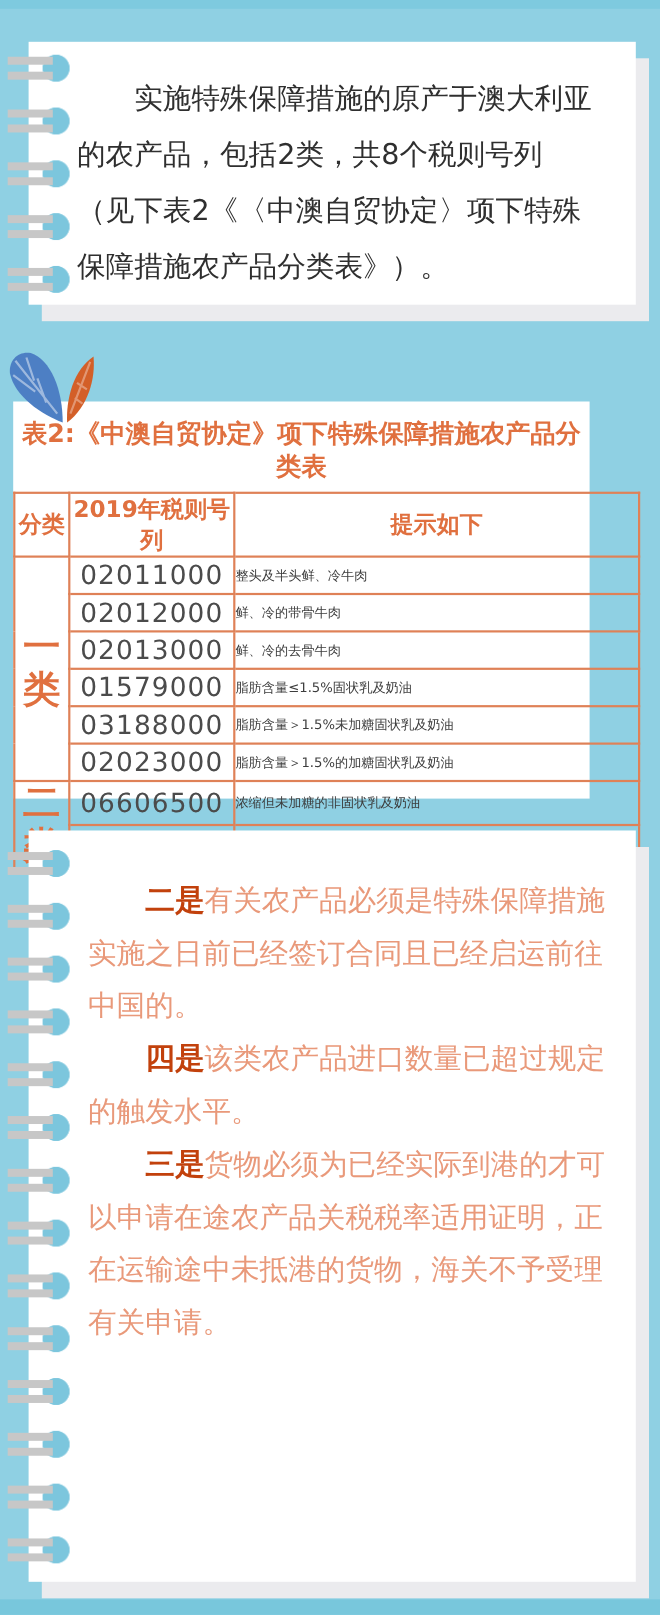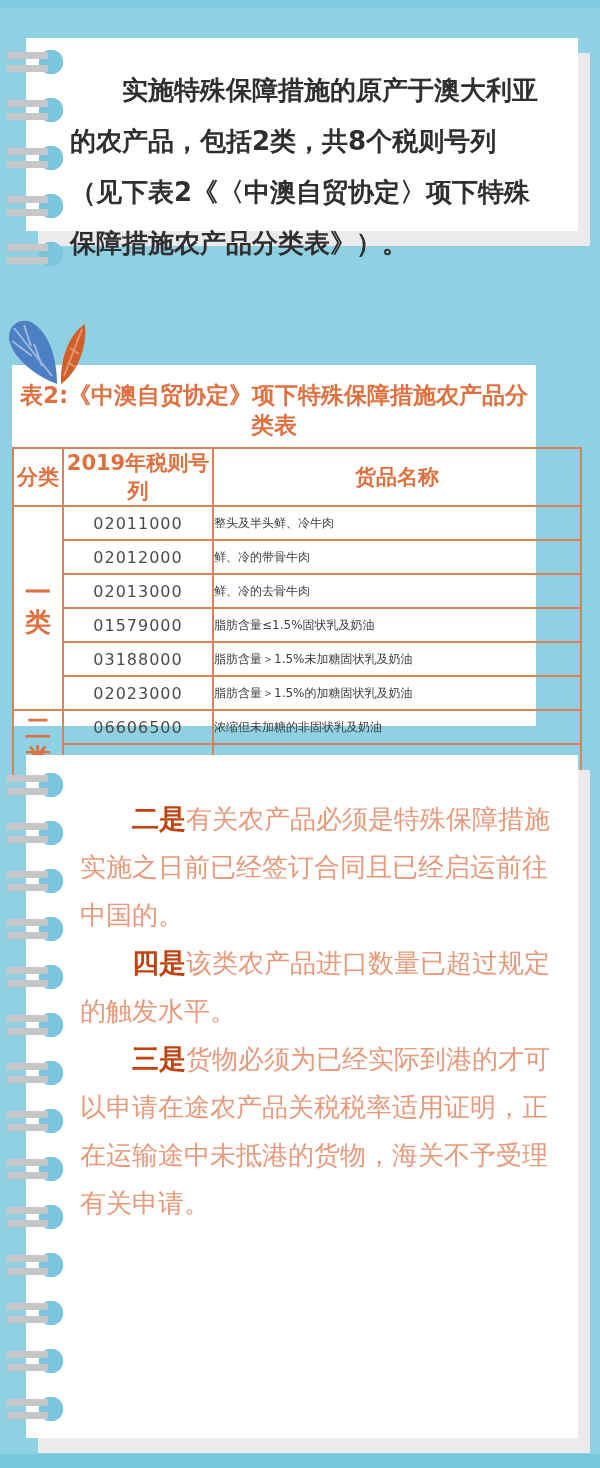--- a/index.html
+++ b/index.html
@@ -9,21 +9,21 @@
     font-family:"DejaVu Sans","Liberation Sans",sans-serif;
   }
   .edge-strip{position:absolute;left:0;width:600px;z-index:0;}
   #top-strip{top:0;height:8px;background:#7ecadf;}
   #bottom-strip{top:1454px;height:14px;background:#78c7dc;}
 
   .paper-card{
     position:absolute;left:26px;width:552px;background:#ffffff;z-index:1;
     box-shadow:12px 15px 0 0 #ebebee;
   }
-  #intro-card{top:38px;height:193px;font-weight:bold;}
+  #intro-card{top:38px;height:239px;}
   #detail-card{top:755px;height:683px;}
 
   
   .binding-circles{
     position:absolute;left:36px;width:30px;z-index:2;
     background-image:radial-gradient(circle at 15px 24px,#7cc6dd 0 12px,rgba(124,198,221,0) 12.6px);
     background-size:30px 48px;background-repeat:repeat-y;
   }
   .binding-bars{
     position:absolute;left:7px;width:41px;z-index:3;
@@ -53,27 +53,27 @@
   #product-table{
     width:570px;margin:7px auto 0;border-collapse:collapse;table-layout:fixed;
   }
   #product-table th,#product-table td{border:2px solid #df8157;padding:0;}
   #product-table th{
     color:#e0703f;font-size:21px;font-weight:bold;height:34px;text-align:center;
   }
   col.c-cat{width:50px;}
   col.c-code{width:150px;}
   td.code-cell{
-    height:32px;text-align:center;color:#4b4b4b;font-size:16px;letter-spacing:1px;
+    height:32px;text-align:center;color:#4b4b4b;font-size:24px;letter-spacing:1px;
   }
   td.name-cell{padding-left:12px;color:#3d3d3d;font-size:12px;}
   td.cat-cell{text-align:center;vertical-align:middle;}
   .vertical-label{
     width:1em;margin:0 auto;word-break:break-all;
-    color:#e0703f;font-weight:bold;font-size:26px;line-height:1.15;
+    color:#e0703f;font-weight:bold;font-size:34px;line-height:1.15;
   }
 
   #detail-text{padding:40px 28px 0 54px;}
   .orange-para{
     margin:0;font-size:26px;line-height:48px;color:#e9997a;text-indent:2em;
   }
   .orange-para .marker{color:#c2410c;font-weight:700;font-size:27px;}
   .dark-para{
     margin:44px 0 0 0;font-size:26px;line-height:48px;color:#2f2f2f;text-indent:1.3em;
   }
@@ -102,21 +102,21 @@
   <table id="product-table">
     <colgroup>
         <col class="c-cat">
         <col class="c-code">
         <col class="c-name">
       </colgroup>
     <tbody>
         <tr>
       <th>分类</th>
       <th>2019年税则号列</th>
-      <th>货品名称</th>
+      <th>提示如下</th>
     </tr>
     <tr>
       <td class="cat-cell" rowspan="6">
             <div class="vertical-label">一类</div>
           </td>
       <td class="code-cell">02011000</td>
       <td class="name-cell">整头及半头鲜、冷牛肉</td>
     </tr>
     <tr>
       <td class="code-cell">02012000</td>

